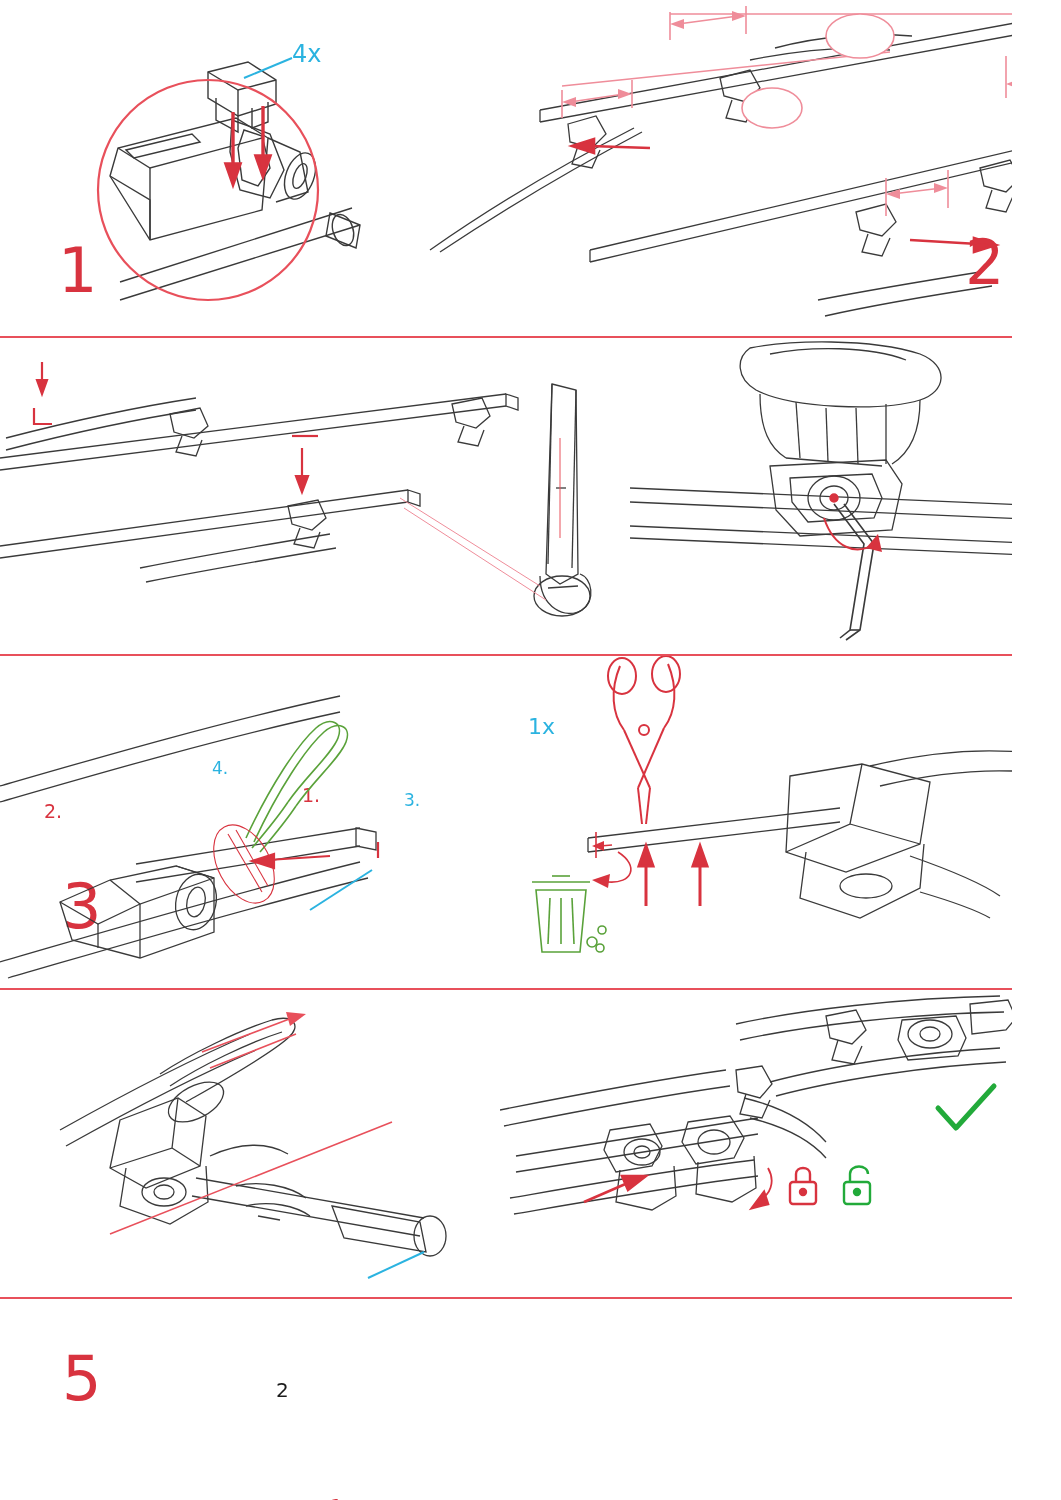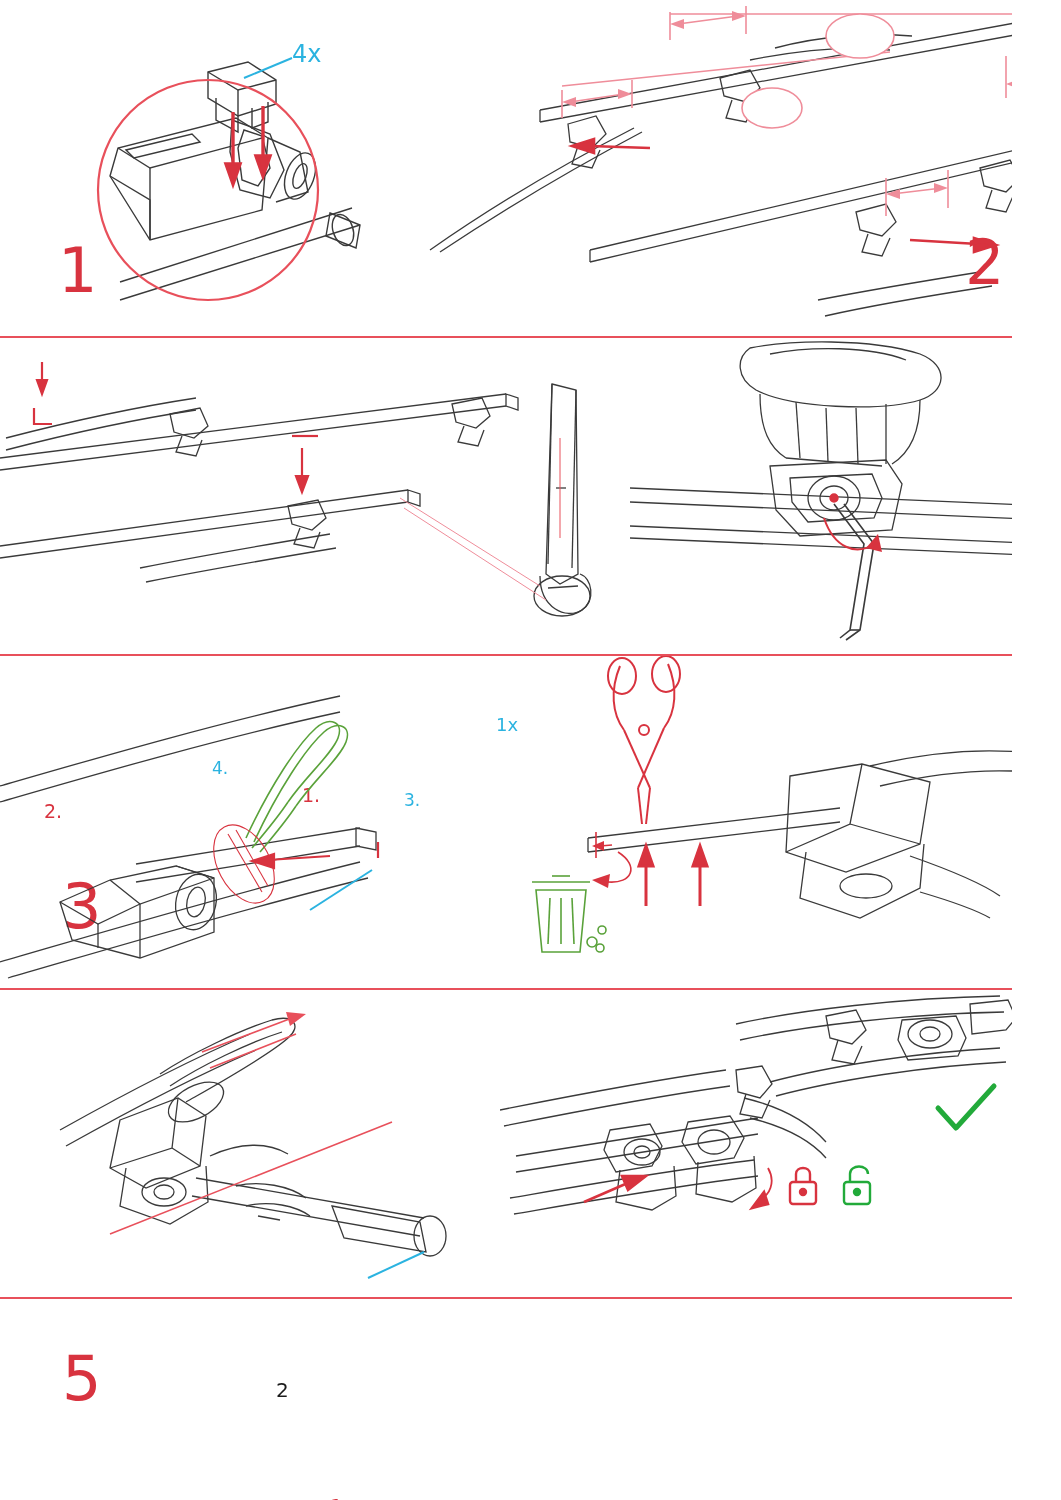--- a/index.html
+++ b/index.html
@@ -240,21 +240,21 @@
         <path d="M34 70 L34 86 L52 86" fill="none"></path>
         <line x1="302" y1="110" x2="302" y2="142"></line>
         <polygon points="302,154 296,138 308,138"></polygon>
         <path d="M292 98 L318 98" fill="none"></path>
       </g>
     </svg>
     <div class="tag-red" style="left:44px;top:462px">2.</div>
     <div class="tag-red" style="left:302px;top:446px">1.</div>
     <div class="tag-blue-small" style="left:404px;top:452px;color:#2bb3e0">3.</div>
     <div class="tag-blue-small" style="left:212px;top:420px">4.</div>
-    <div class="tag" style="left:496px;top:376px;font-size:18px">1x</div>
+    <div class="tag" style="left:528px;top:376px;font-size:22px">1x</div>
     <div class="step-num" style="left:62px;top:538px">3</div>
   </div>
 
   <div class="panel" style="left:620px;top:338px;width:441px;height:316px">
     <svg width="441" height="316" viewBox="0 0 441 316">
       <g fill="none" stroke="#3a3a3a" stroke-width="1.3">
 
         <path d="M130 10 C170 2 250 0 300 16 C330 28 326 54 300 62 C260 74 170 70 136 52 C116 40 116 20 130 10 Z"></path>
         <path d="M150 16 C190 8 250 8 286 22"></path>
         <path d="M140 56 C140 92 150 110 166 120"></path>

